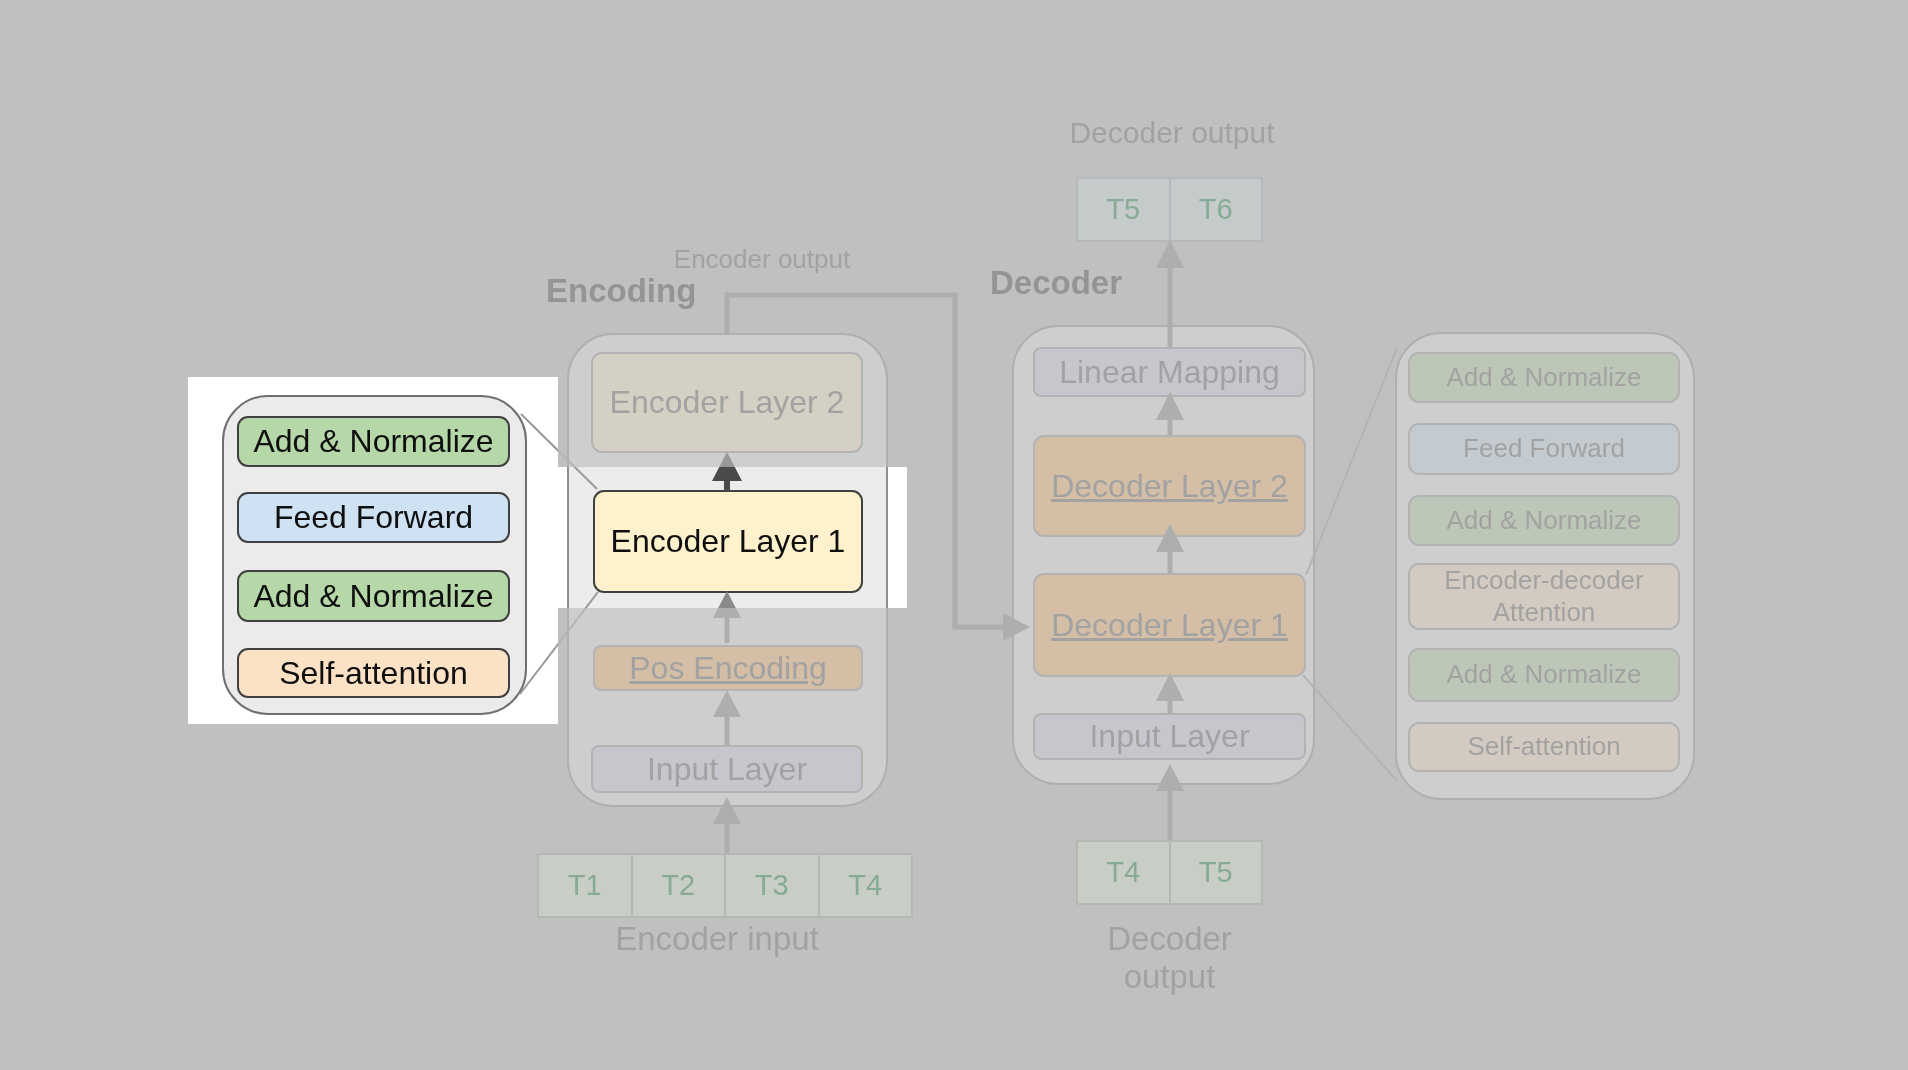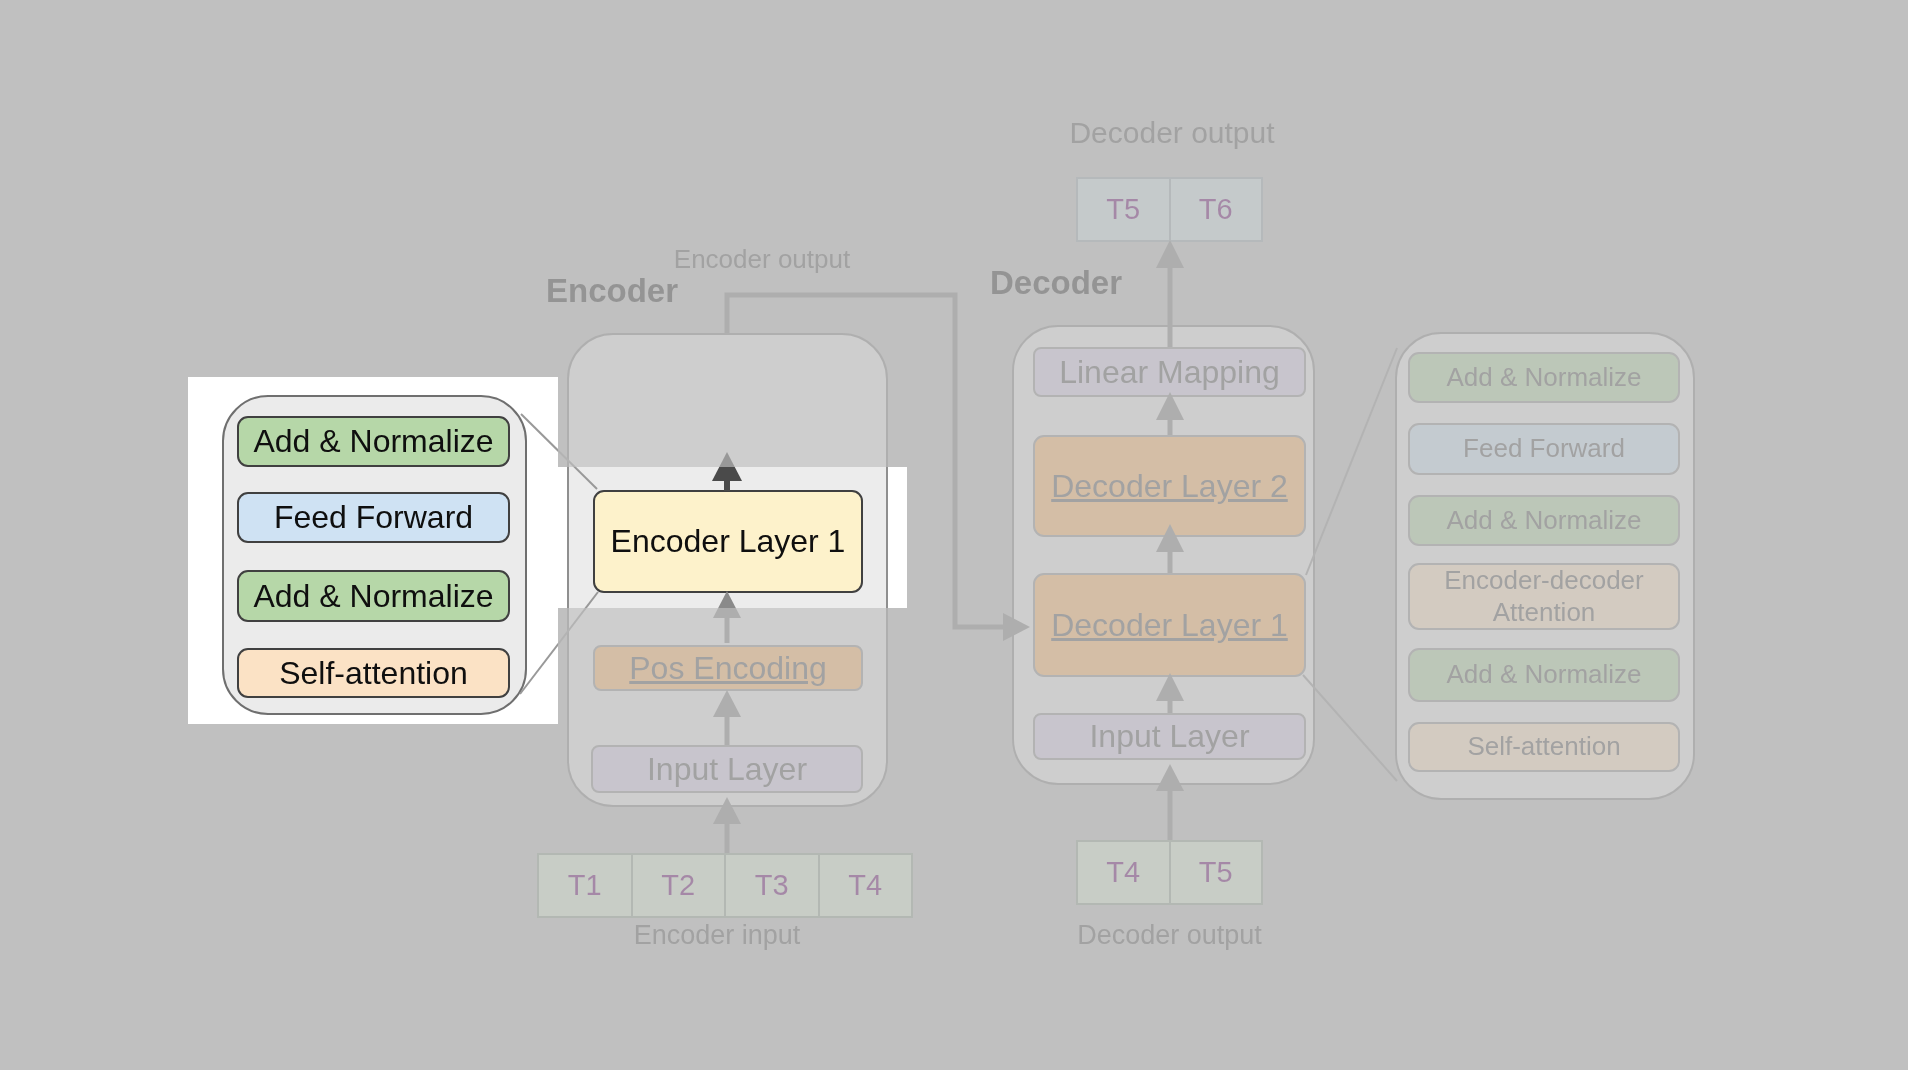--- a/index.html
+++ b/index.html
@@ -36,43 +36,44 @@
   .lavender{background:#d9d2e9;}
   .pink{background:#fdba74;text-decoration:underline;}
 
   .tokens{
     position:absolute; display:flex; box-sizing:border-box;
     border:2px solid #9ba89b; background:#d9ead3;
   }
   .tokens.cyan{border-color:#9fadb3; background:#d0e0e3;}
   .tcell{
     flex:1; display:flex; align-items:center; justify-content:center;
-    font-size:29px; color:#701a75; border-right:2px solid #9ba89b;
+    font-size:29px; color:#15803d; border-right:2px solid #9ba89b;
   }
   .tokens.cyan .tcell{border-right-color:#9fadb3;}
   .tcell:last-child{border-right:none;}
 
   .caption{
-    position:absolute; font-size:27px; color:#666; text-align:center;
+    position:absolute; font-size:33px; color:#666; text-align:center;
   }
   .caption.big{font-size:30px;}
   .section-title{
     position:absolute; font-size:33px; font-weight:bold; color:#3c3c3c;
   }
   svg.lines{position:absolute; left:0; top:0; z-index:3;}
 </style>
 </head>
 <body>
 
 <div id="stage">
 
   <div id="diagram-base" class="diagram">
 
-    <div class="section-title" style="left:546px; top:272px;">Encoder</div>
+    <div class="section-title" style="left:546px; top:272px;">Encoding</div>
     <div class="container-rect" style="left:567px; top:333px; width:321px; height:474px;"></div>
+    <div class="box yellow" style="left:591px; top:352px; width:272px; height:101px;">Encoder Layer 2</div>
     <div class="box yellow dark" style="left:593px; top:490px; width:270px; height:103px;">Encoder Layer 1</div>
     <div class="box pink" style="left:593px; top:645px; width:270px; height:46px; border-radius:8px;">Pos Encoding</div>
     <div class="box lavender" style="left:591px; top:745px; width:272px; height:48px; border-radius:8px;">Input Layer</div>
 
     <div class="tokens" style="left:537px; top:853px; width:376px; height:65px;">
       <div class="tcell">T1</div>
       <div class="tcell">T2</div>
       <div class="tcell">T3</div>
       <div class="tcell">T4</div>
     </div>

